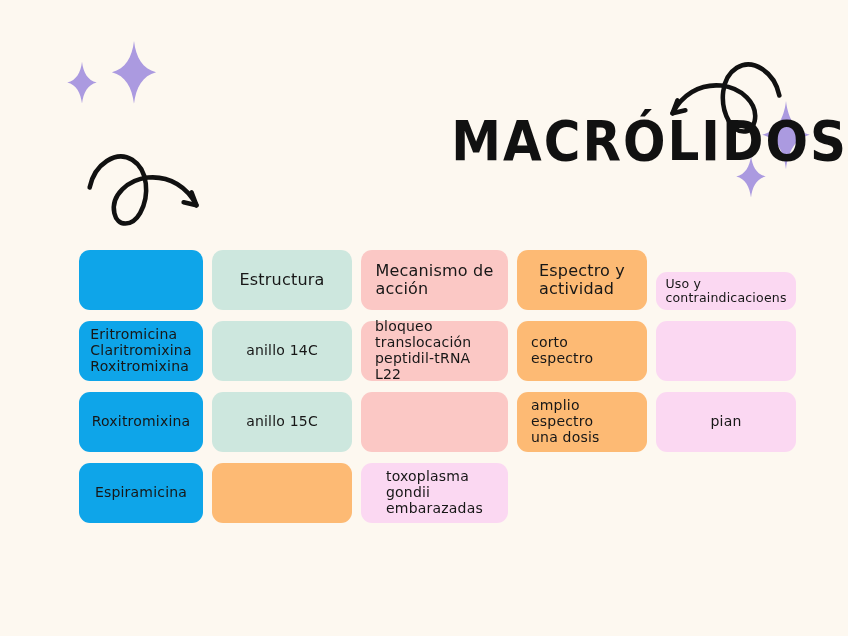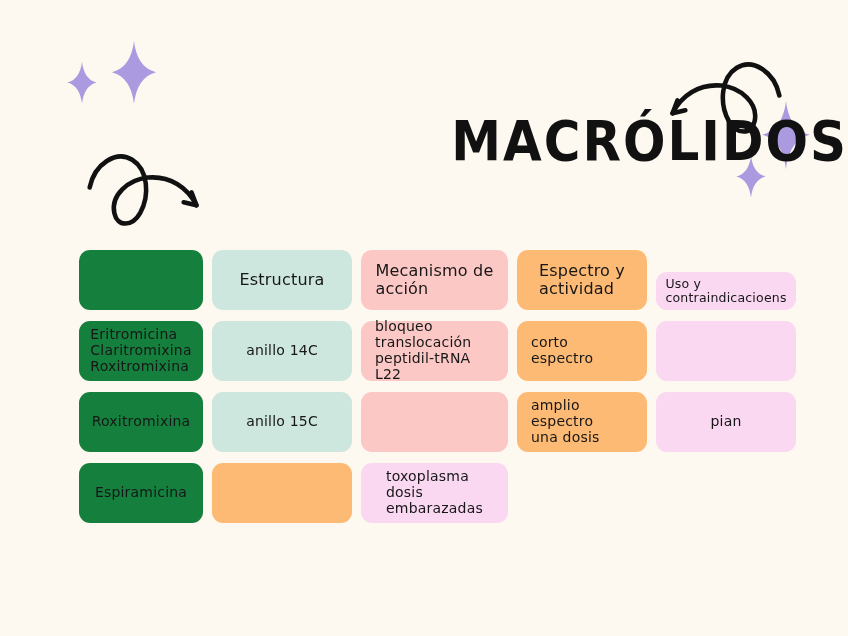--- a/index.html
+++ b/index.html
@@ -63,21 +63,21 @@
     text-align:left;
     padding:3px 14px;
     line-height:1.13;
     color:#171717;
     font-family:"DejaVu Sans", sans-serif;
     font-size:14px;
     letter-spacing:0.2px;
     white-space:pre-line;
   }
 
-  .c-purple  { background:#15803d;margin-left:16px; }
+  .c-purple  { background:#0ea5e9;margin-left:16px; }
   .c-mint    { background:#cde7de; }
   .c-pink    { background:#fbc8c5; }
   .c-yellow  { background:#fdba74; }
   .c-magenta { background:#fbd8f2; }
 
   .fs-head   { font-size:16px; }
   .fs-sm     { font-size:12.5px;margin-top:22px; }
   .fs-body   { font-size:14px; }
   .fs-big    { font-size:14px; }
 </style>
@@ -147,15 +147,15 @@
     <div class="cell c-magenta fs-body"></div>
     <div class="cell c-purple fs-body">Roxitromixina</div>
     <div class="cell c-mint fs-big">anillo 15C</div>
     <div class="cell c-pink fs-body"></div>
     <div class="cell c-yellow fs-body">amplio espectro
 una dosis</div>
     <div class="cell c-magenta fs-big">pian</div>
     <div class="cell c-purple fs-body">Espiramicina</div>
     <div class="cell c-yellow fs-body"></div>
     <div class="cell c-magenta fs-body">toxoplasma
-dosis
+gondii
 embarazadas</div>
   </div>
 
 </body></html>

